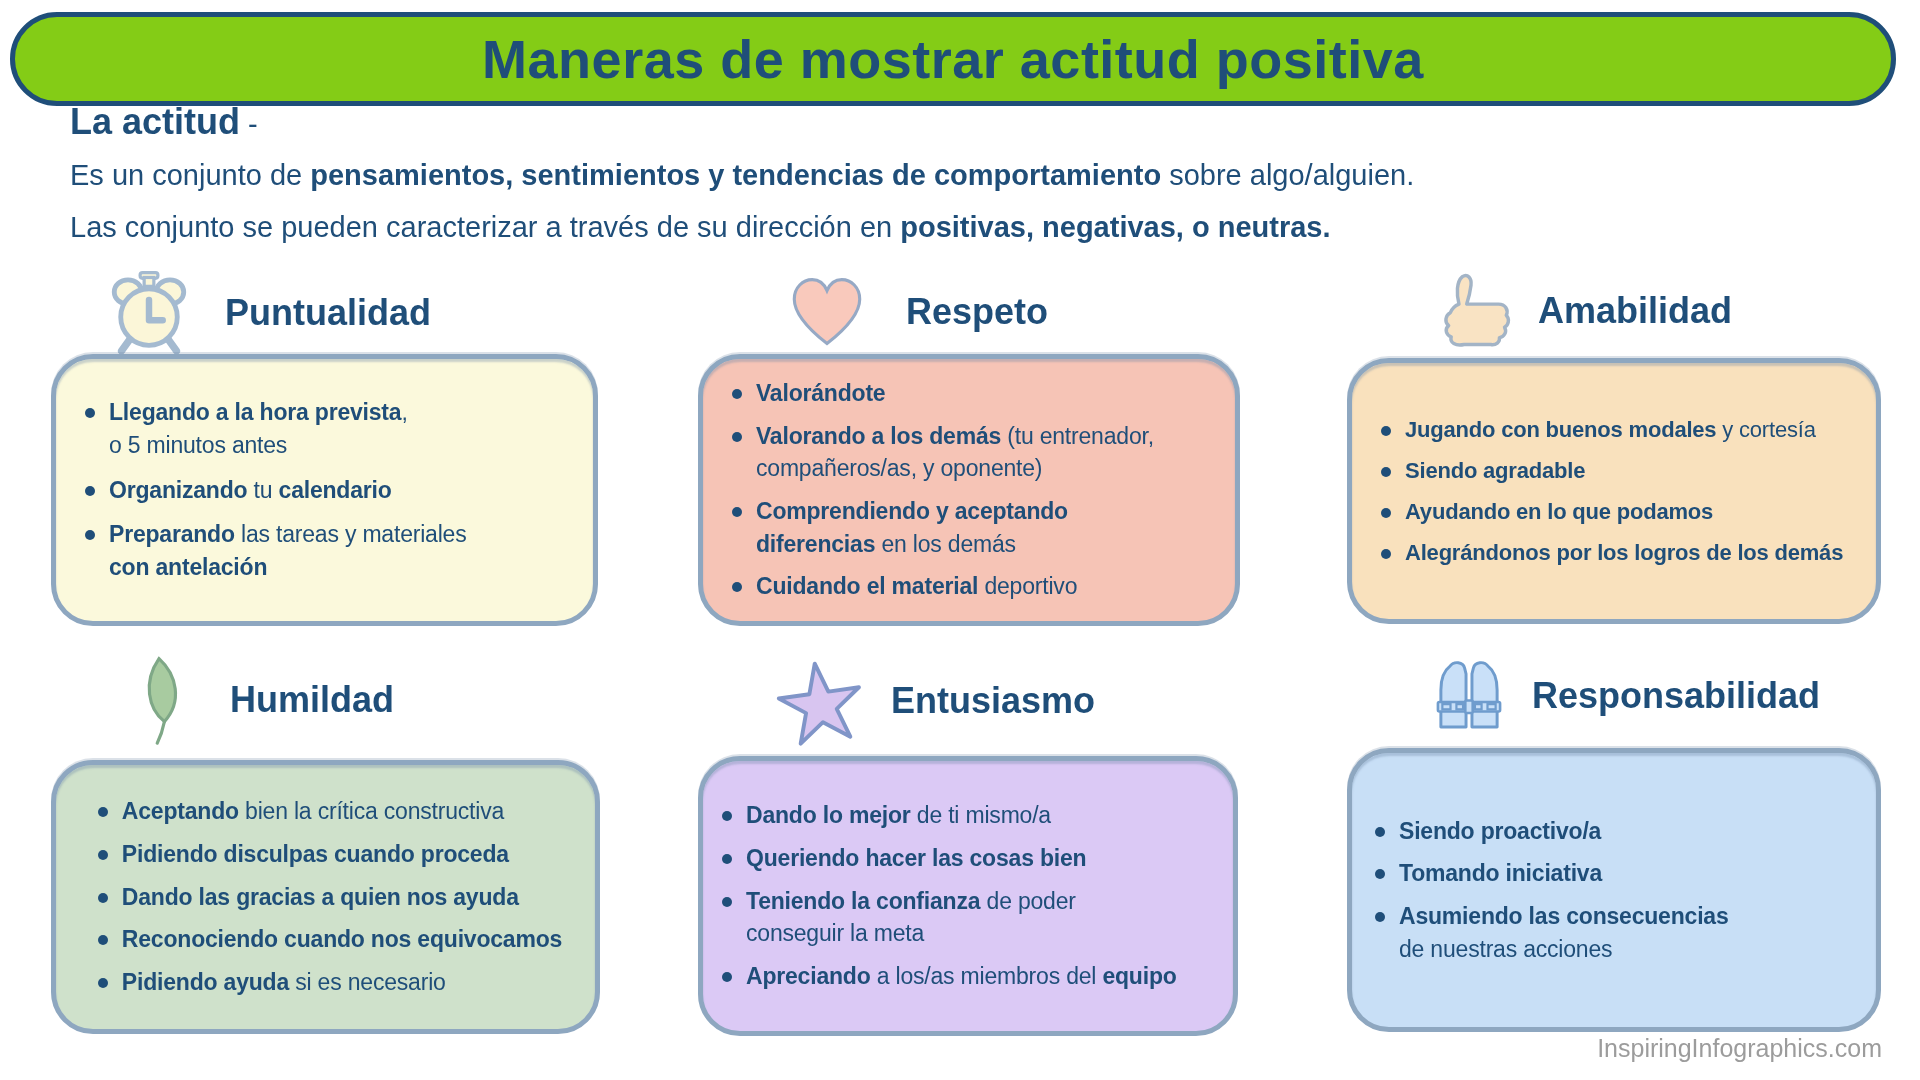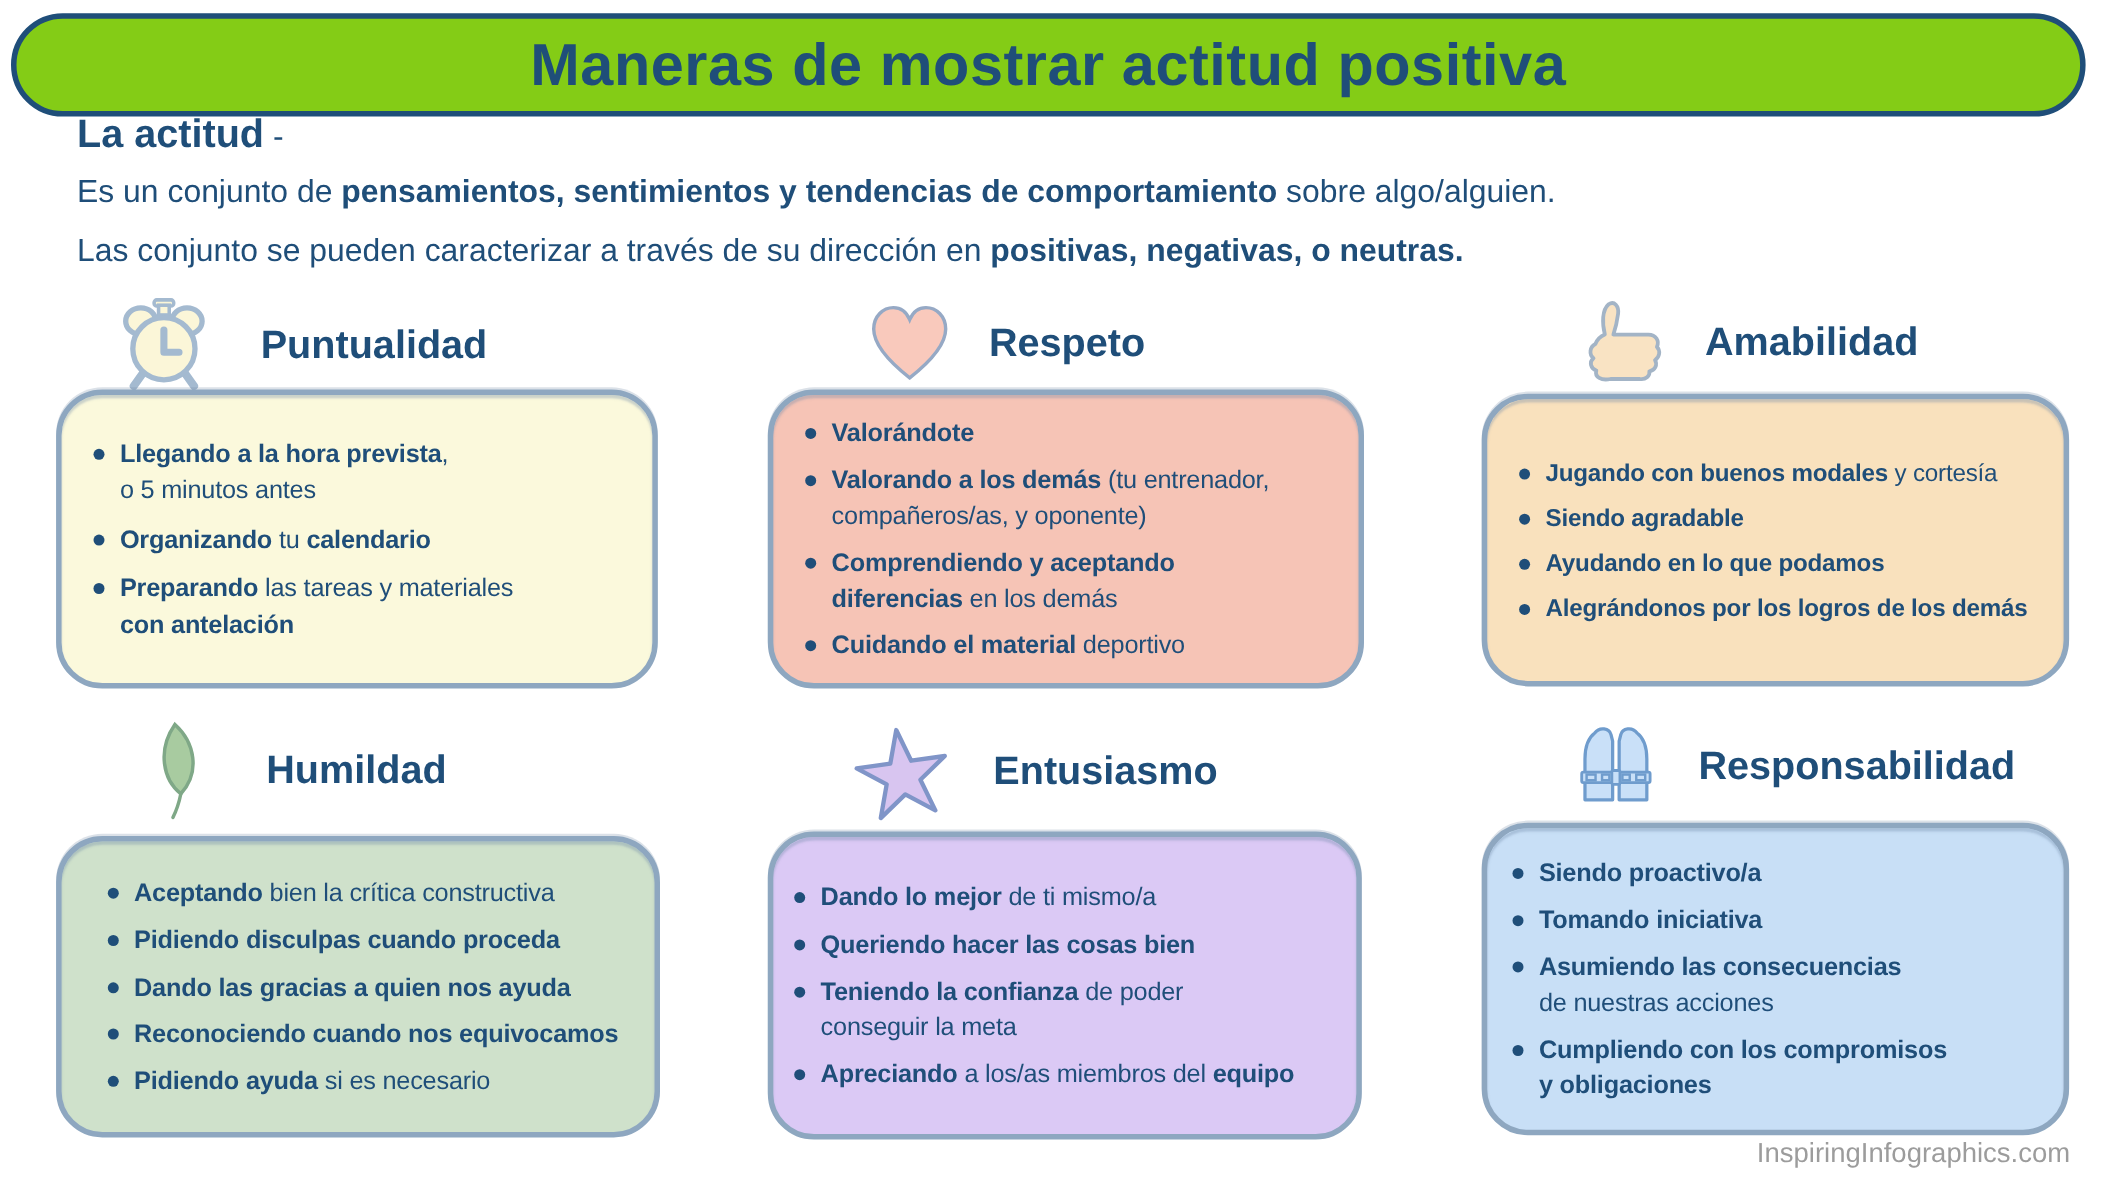--- a/index.html
+++ b/index.html
@@ -24,21 +24,21 @@
   .banner h1{margin:0;font-size:54px;font-weight:bold;letter-spacing:.5px;}
 
   
   .intro{position:absolute;left:70px;top:102px;width:1810px;}
   .intro-heading{font-size:36px;font-weight:bold;line-height:1.1;}
   .intro-heading .dash{font-weight:normal;font-size:29px;}
   .intro p{margin:15px 0 0 0;font-size:29px;line-height:1.3;}
 
   
   .card-header{position:absolute;display:flex;align-items:center;}
-  .card-title{margin:12px;font-size:36px;font-weight:bold;white-space:nowrap;}
+  .card-title{margin:0;font-size:36px;font-weight:bold;white-space:nowrap;}
   .icon{display:block;line-height:0;}
 
   .card-box{
     position:absolute;box-sizing:border-box;
     border:5px solid var(--box-border);border-radius:42px;
     box-shadow:inset 0 3px 2px rgba(110,135,165,.35), 0 -2px 0 rgba(110,135,165,.25);
     display:flex;flex-direction:column;justify-content:center;
     padding:12px 20px 12px 22px;
   }
   .card-list{list-style:none;margin:0;padding:0;}
@@ -48,21 +48,21 @@
   }
   .card-list li::before{
     content:"";position:absolute;left:7px;top:12px;width:10px;height:10px;
     border-radius:50%;background:var(--ink);
   }
 
   
   #h-puntualidad{left:107px;top:272px;height:82px;gap:34px;}
   #b-puntualidad{left:51px;top:354px;width:547px;height:272px;}
   #b-puntualidad li{margin:12px 0;}
-  #h-respeto{left:787px;top:274px;height:76px;gap:20px;}
+  #h-respeto{left:787px;top:274px;height:76px;gap:39px;}
   #b-respeto{left:698px;top:354px;width:542px;height:272px;}
   #h-amabilidad{left:1428px;top:266px;height:90px;gap:24px;}
   #b-amabilidad{left:1347px;top:358px;width:534px;height:266px;}
   #b-amabilidad li{font-size:22px;}
   #h-humildad{left:132px;top:650px;height:100px;gap:44px;}
   #b-humildad{left:51px;top:760px;width:549px;height:274px;align-items:center;}
   #h-entusiasmo{left:775px;top:654px;height:94px;gap:26px;}
   #b-entusiasmo{left:698px;top:756px;width:540px;height:280px;}
   #h-responsabilidad{left:1432px;top:652px;height:88px;gap:26px;}
   #b-responsabilidad{left:1347px;top:748px;width:534px;height:284px;}
@@ -213,18 +213,17 @@
         <rect x="75" y="61" width="11" height="7" stroke-width="3" fill="none" stroke="#6F9CCD"></rect>
       </svg>
     </span>
     <h2 class="card-title">Responsabilidad</h2>
   </div>
   <div class="card-box" id="b-responsabilidad" style="background: rgb(200, 223, 246); padding-left: 16px;">
     <ul class="card-list">
         <li><b>Siendo proactivo/a</b></li>
         <li><b>Tomando iniciativa</b></li>
         <li><b>Asumiendo las consecuencias</b><br><span>de nuestras acciones</span></li>
-        <li><b>Cumpliendo con los compromisos</b><br><b>y obligaciones</b></li>
       </ul>
   </div>
 </section>
 
 <div class="footer">InspiringInfographics.com</div>
 
 </body></html>

